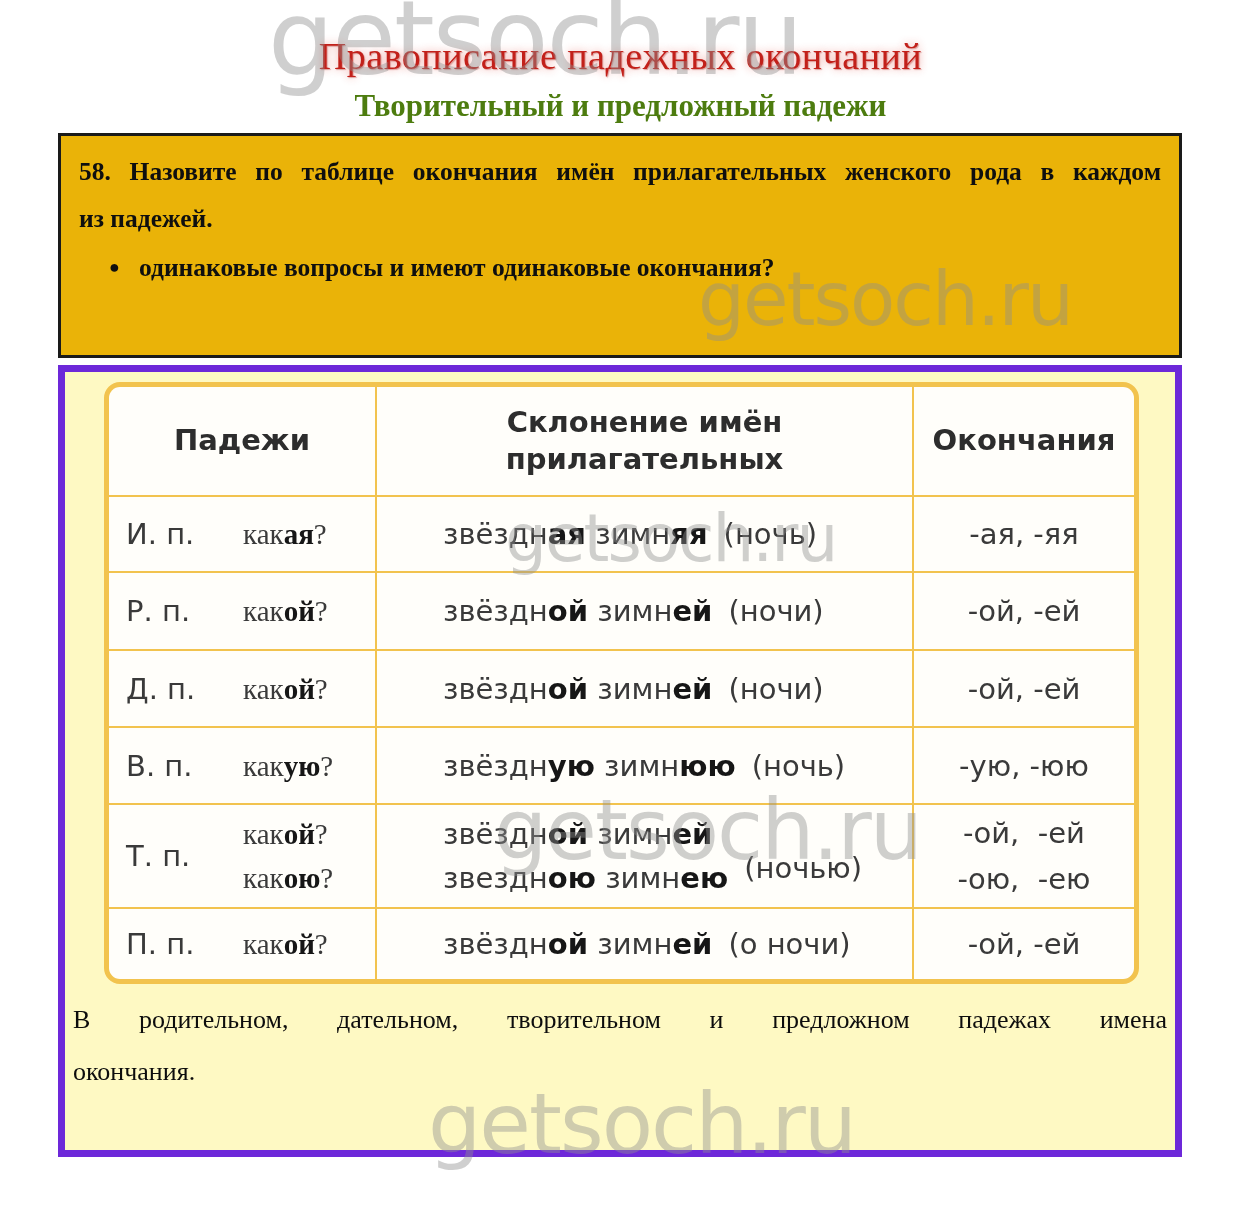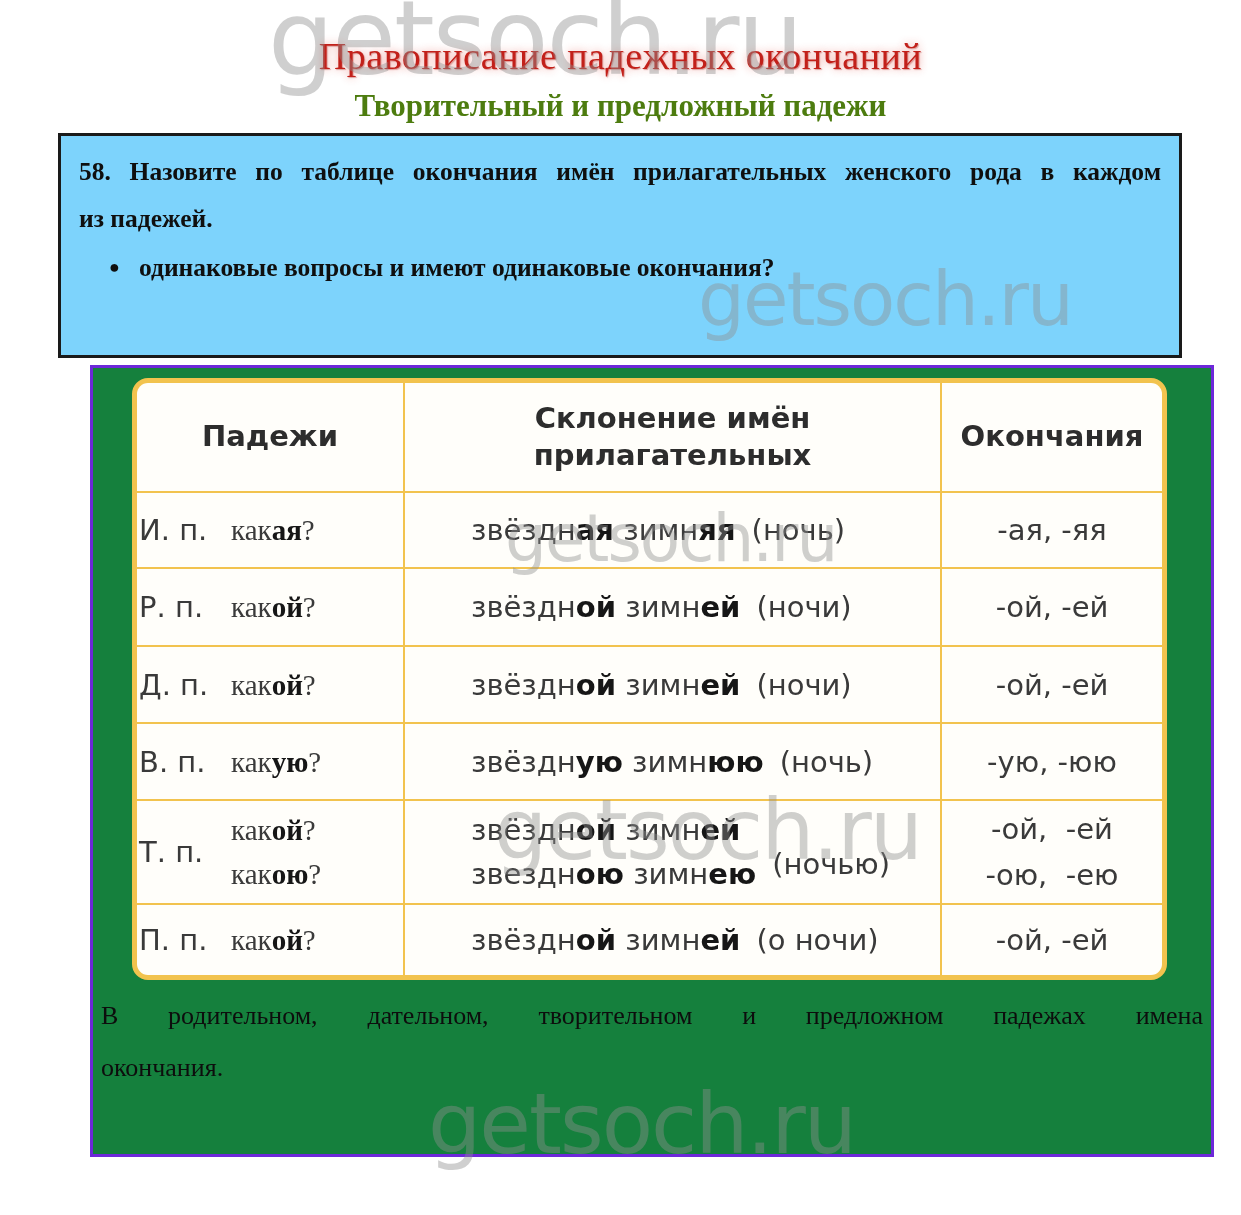--- a/index.html
+++ b/index.html
@@ -14,46 +14,46 @@
     text-shadow:0 0 9px rgba(219,35,25,.45),1px 1px 1px rgba(160,20,15,.35);
     z-index:2;
   }
   .page-subtitle{
     position:absolute;top:88px;left:0;width:100%;text-align:center;
     font-size:31px;font-weight:bold;color:#4d7c0f;z-index:2;
   }
   
   .task-box{
     position:absolute;left:58px;top:133px;width:1124px;height:225px;
-    box-sizing:border-box;border:3px solid #1a1a1a;background:#7dd3fc;
+    box-sizing:border-box;border:3px solid #1a1a1a;background:#eab308;
     padding:12px 18px 0 18px;font-weight:bold;font-size:25.5px;color:#0f0f0f;
     z-index:1;
   }
   .task-line{line-height:47px;}
   .just{text-align:justify;text-align-last:justify;}
   .task-bullet{position:relative;margin-top:2px;padding-left:60px;}
   .bullet-glyph{position:absolute;left:30px;top:14px;font-size:18px;line-height:1;}
   
   .content-box{
     position:absolute;left:58px;top:365px;width:1124px;height:792px;
-    box-sizing:border-box;border:3px solid #6d28d9;background:#15803d;z-index:1;margin-left:32px;
+    box-sizing:border-box;border:7px solid #6d28d9;background:#fef9c3;z-index:1;
   }
   .decl-table{
     position:absolute;left:39px;top:10px;width:1035px;box-sizing:border-box;
     border:5px solid #f2c34e;border-radius:16px;overflow:hidden;
     display:grid;grid-template-columns:266px 535px 1fr;
     grid-template-rows:108px 74px 76px 75px 75px 102px 70px;
     gap:2px;background:#f2c34e;
     font-family:"DejaVu Sans",sans-serif;color:#3a3a3a;font-size:29px;
   }
   .cell{background:#fffefa;display:flex;align-items:center;}
   .cell b{font-weight:bold;color:#161616;}
   .th{flex-direction:column;justify-content:center;text-align:center;
       font-weight:bold;color:#2d2d2d;line-height:1.28;}
-  .c1{padding-left:2px;}
+  .c1{padding-left:17px;gap:25px;}
   .case-label{flex:0 0 92px;}
   .qs div{line-height:44px;font-family:Liberation Serif, serif;}
   .c2{padding-left:66px;}
   .decl div{line-height:44px;}
   .paren{margin-left:16px;white-space:nowrap;}
   .paren.mid{margin-top:24px;}
   .c3{flex-direction:column;justify-content:center;}
   .c3 div{line-height:46px;text-align:right;}
   
   .conclusion{

